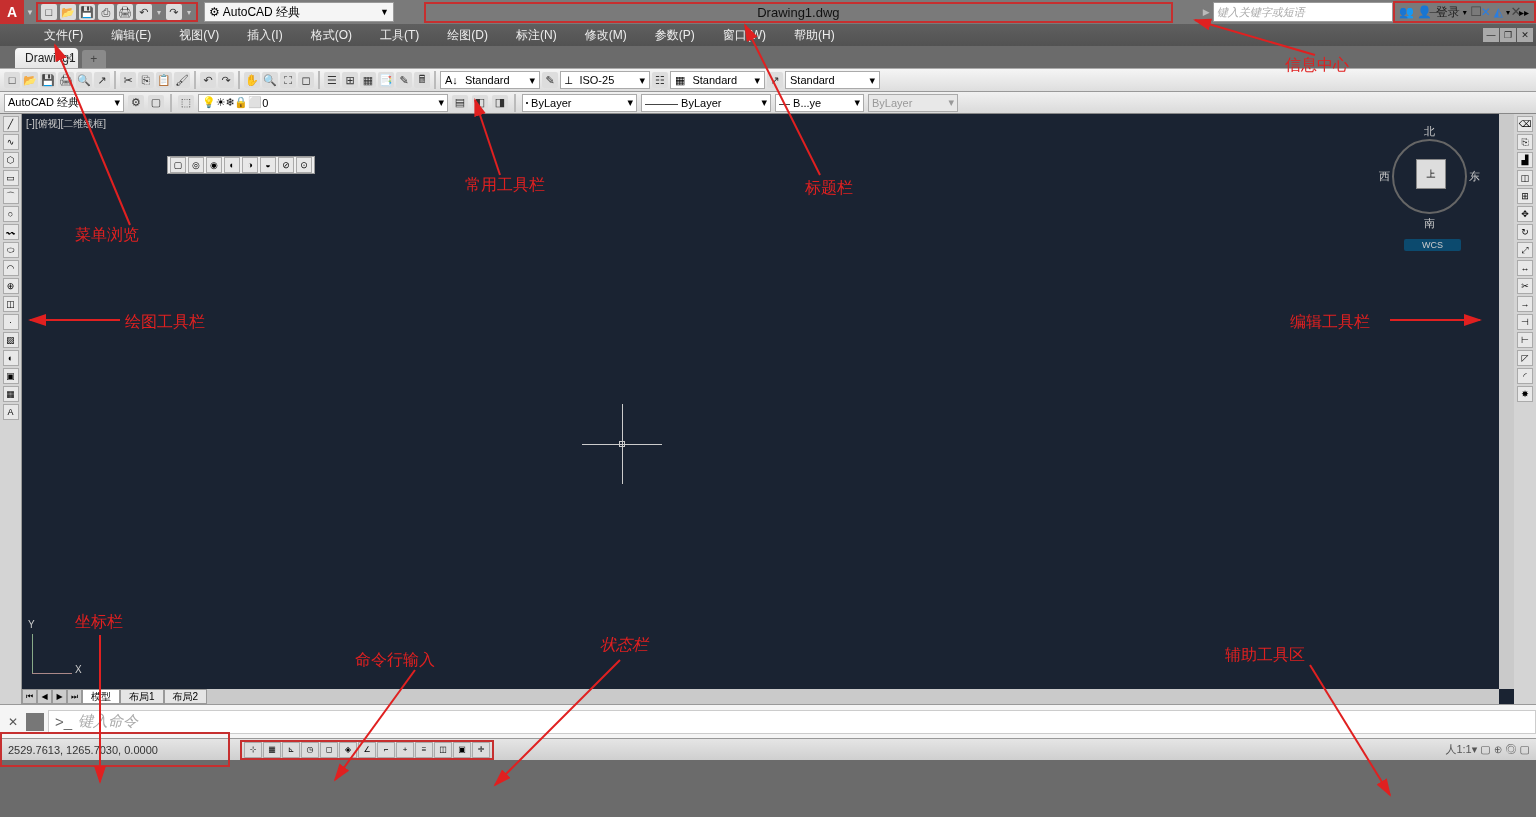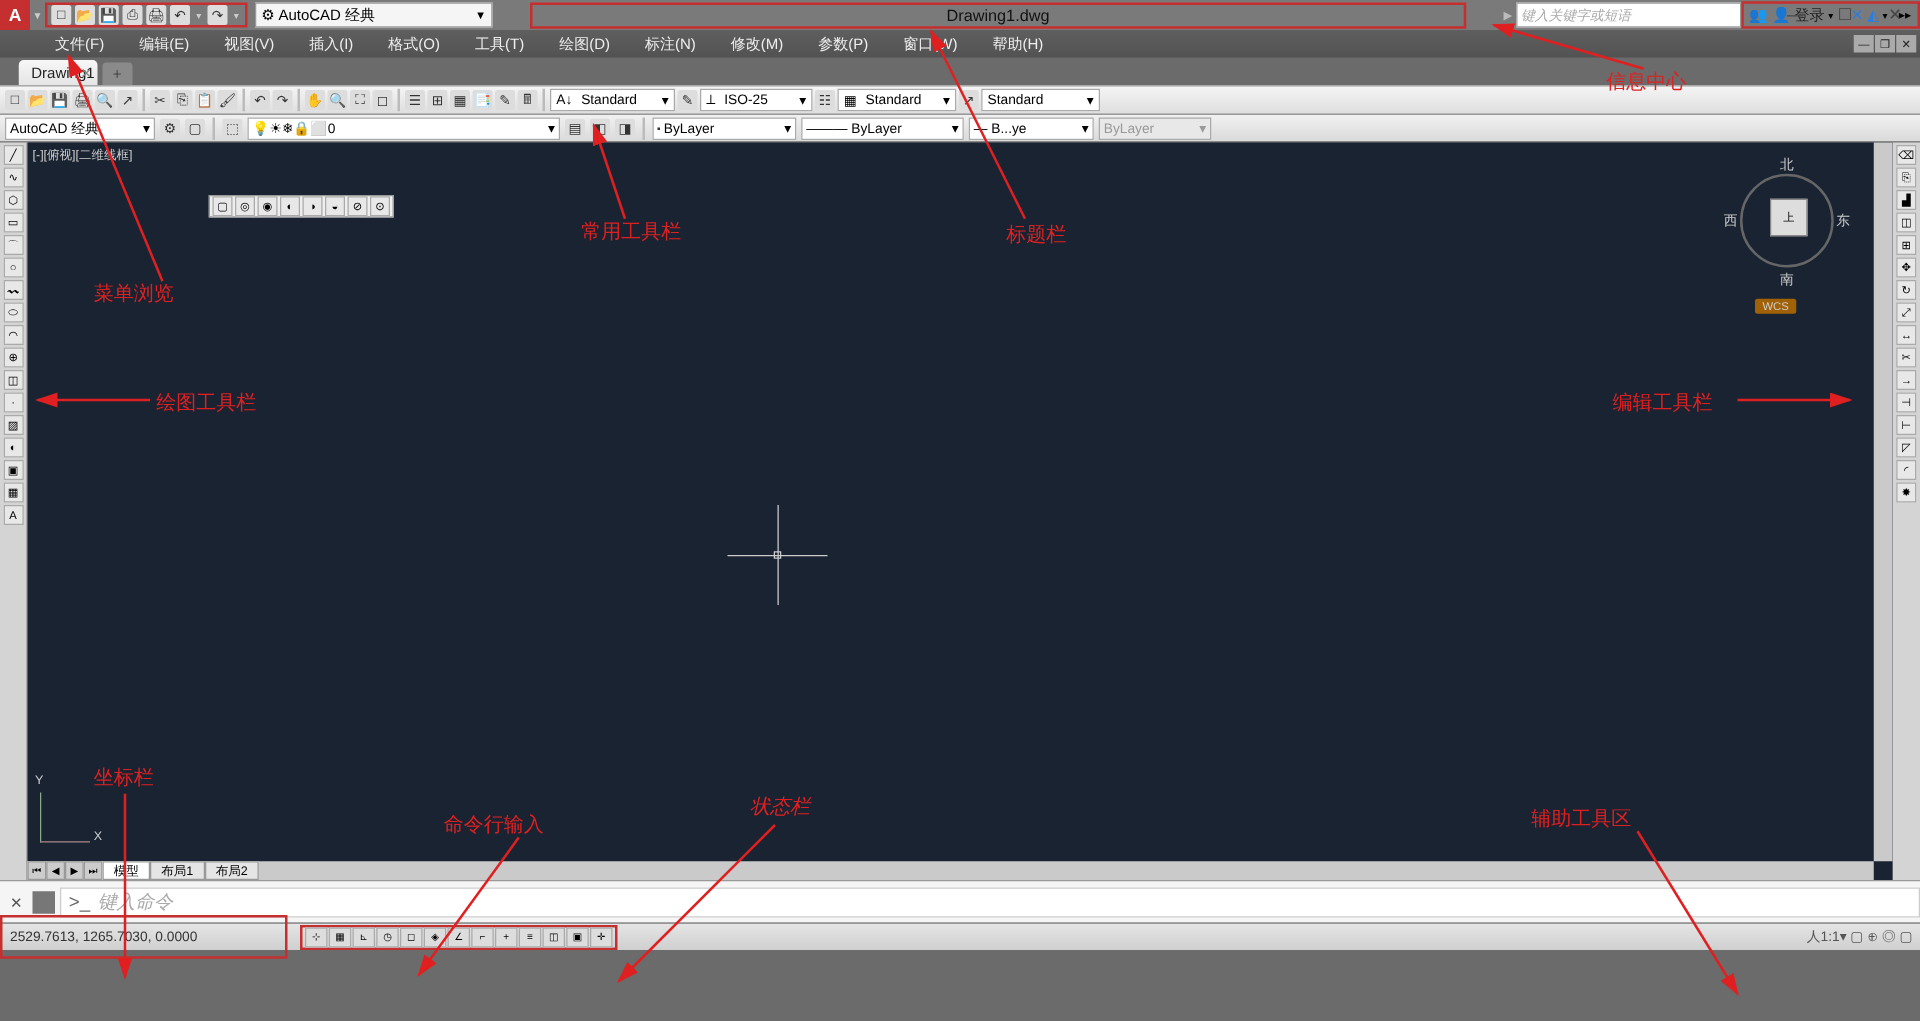--- a/index.html
+++ b/index.html
@@ -192,21 +192,21 @@
       <span>💡☀❄🔒⬜ </span>
       <span>0</span>
       <span style="margin-left:auto;">▾</span>
     </div>
   <span class="tb-ico">▤</span>
   <span class="tb-ico">◧</span>
   <span class="tb-ico">◨</span>
   <span class="tb-sep"></span>
   <div class="prop-dd" style="width:115px;"><span class="sq" style="border:1px solid #333;"></span>&nbsp;<span>ByLayer</span><span style="margin-left:auto;">▾</span></div>
   <div class="prop-dd" style="width:130px;"><span>———</span>&nbsp;<span>ByLayer</span><span style="margin-left:auto;">▾</span></div>
-  <div class="prop-dd" style="width:100px;"><span>—</span>&nbsp;<span>B...ye</span><span style="margin-left:auto;">▾</span></div>
+  <div class="prop-dd" style="width:89px;"><span>—</span>&nbsp;<span>B...ye</span><span style="margin-left:auto;">▾</span></div>
   <div class="prop-dd" style="width:90px;background:#e8e8e8;color:#999;">
       <span>ByLayer</span>
       <span style="margin-left:auto;">▾</span>
     </div>
 </div>
 
 <div class="main-area">
   <div class="side-toolbar">
     <div class="side-ico">╱</div>
     <div class="side-ico">∿</div>
@@ -247,21 +247,21 @@
       <div class="ucs-lbl" style="left:-4px;top:-55px;">Y</div>
       <div class="ucs-lbl" style="left:43px;top:-10px;">X</div>
     </div>
     <div class="viewcube">
       <div class="vc-ring"></div>
       <div class="vc-dir" style="left:40px;top:0;">北</div>
       <div class="vc-dir" style="left:40px;top:92px;">南</div>
       <div class="vc-dir" style="left:-5px;top:45px;">西</div>
       <div class="vc-dir" style="left:85px;top:45px;">东</div>
       <div class="vc-cube">上</div>
-      <div style="position:absolute;left:20px;top:115px;background:#a16207;color:#ccc;font-size:9px;padding:1px 6px;border-radius:2px;">WCS</div>
+      <div style="position:absolute;left:20px;top:115px;background:#0c4a6e;color:#ccc;font-size:9px;padding:1px 18px;border-radius:2px;">WCS</div>
     </div>
     <div class="scroll-v"></div>
     <div class="scroll-h">
       <div class="layout-tabs">
         <div class="lt-btn">⏮</div>
         <div class="lt-btn">◀</div>
         <div class="lt-btn">▶</div>
         <div class="lt-btn">⏭</div>
         <div class="lt-tab active">模型</div>
         <div class="lt-tab">布局1</div>

